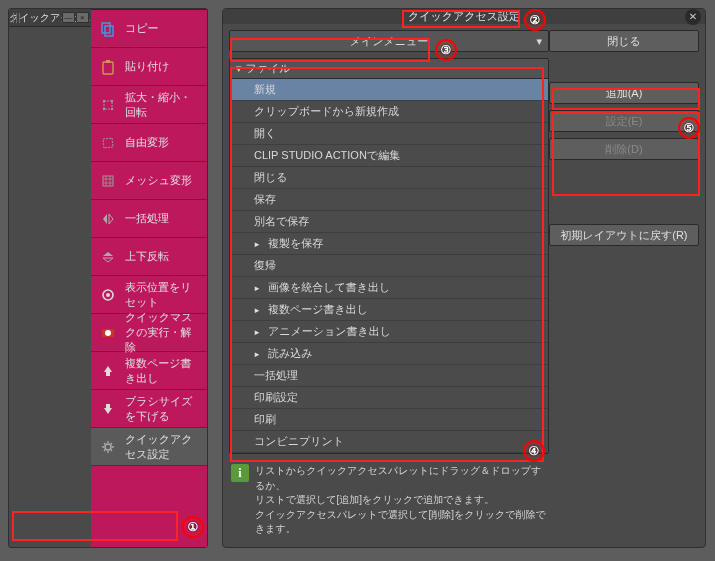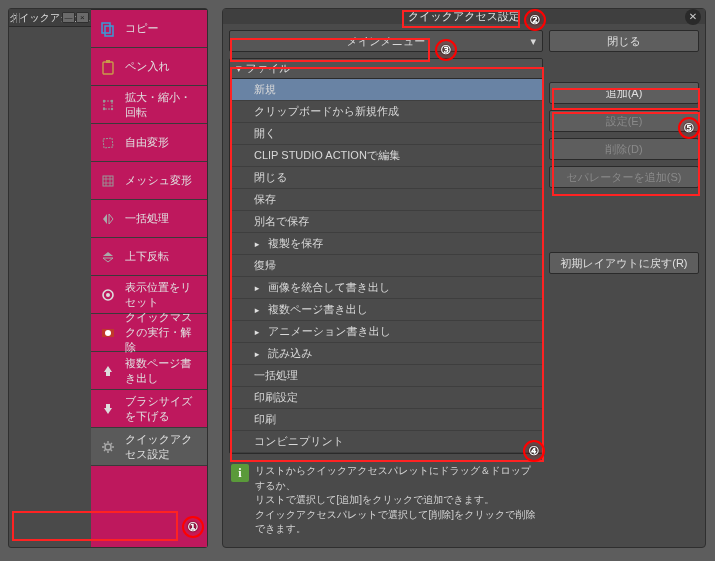--- a/index.html
+++ b/index.html
@@ -19,21 +19,21 @@
   .item.sel{background:#5a5a5a}
   .ico{width:18px;height:18px;display:flex;align-items:center;justify-content:center;flex:0 0 18px}
   .ico svg{width:16px;height:16px}
   .lbl{color:#e0e0e0;font-size:11px}
   .callout{position:absolute;width:22px;height:22px;border:2px solid #ff0000;border-radius:50%;background:rgba(255,40,40,.15);display:flex;align-items:center;justify-content:center;color:#fff;font-weight:bold;font-size:12px;text-shadow:0 0 2px #000}
   .redbox{position:absolute;border:2px solid #ff2222;pointer-events:none}
   .dialog{position:absolute;left:222px;top:8px;width:484px;height:540px;background:#4a4a4a;border:1px solid #2f2f2f;border-radius:4px;display:flex;flex-direction:column}
   .dlg-head{height:22px;background:#3f3f3f;display:flex;align-items:center;justify-content:center;position:relative}
   .dlg-title{font-size:11px;color:#e4e4e4}
   .dlg-close{position:absolute;right:4px;width:16px;height:16px;border-radius:50%;background:#2a2a2a;display:flex;align-items:center;justify-content:center;color:#ccc;font-size:10px}
-  .dlg-body{flex:1;display:flex;padding:6px;gap:6px}
+  .dlg-body{flex:1;display:flex;padding:6px;}
   .leftcol{flex:1;display:flex;flex-direction:column;gap:6px;min-width:0}
   .rightcol{width:150px;display:flex;flex-direction:column;gap:6px}
   .dd{height:22px;background:#565656;border:1px solid #2a2a2a;border-radius:2px;display:flex;align-items:center;justify-content:center;position:relative}
   .dd .chev{position:absolute;right:6px}
   .btn{height:22px;background:#5e5e5e;border:1px solid #2a2a2a;border-radius:2px;display:flex;align-items:center;justify-content:center;color:#e0e0e0}
   .btn.dis{color:#8a8a8a}
   .tree{flex:1;background:#4b4b4b;border:1px solid #2a2a2a;border-radius:2px;overflow:auto;display:flex;flex-direction:column}
   .thead{height:20px;background:#535353;display:flex;align-items:center;padding:0 6px;border-bottom:1px solid #2a2a2a;gap:4px}
   .trow{height:22px;display:flex;align-items:center;padding:0 20px 0 24px;border-bottom:1px solid #3e3e3e;gap:4px;color:#e2e2e2}
   .trow.sel{background:#6983a4;color:#fff}
@@ -65,21 +65,21 @@
         </span>
         <span class="lbl">コピー</span>
       </div>
       <div class="item">
         <span class="ico">
           <svg viewBox="0 0 16 16">
             <rect x="3" y="3" width="10" height="12" rx="1" fill="none" stroke="#c99b4a" stroke-width="1.4"></rect>
             <rect x="6" y="1" width="4" height="3" fill="#c99b4a"></rect>
           </svg>
         </span>
-        <span class="lbl">ペン入れ</span>
+        <span class="lbl">貼り付け</span>
       </div>
       <div class="item">
         <span class="ico">
           <svg viewBox="0 0 16 16">
             <rect x="4" y="4" width="8" height="8" fill="none" stroke="#999" stroke-width="1" stroke-dasharray="2 1"></rect>
             <circle cx="4" cy="4" r="1.2" fill="#999"></circle>
             <circle cx="12" cy="4" r="1.2" fill="#999"></circle>
             <circle cx="4" cy="12" r="1.2" fill="#999"></circle>
             <circle cx="12" cy="12" r="1.2" fill="#999"></circle>
           </svg>
@@ -248,21 +248,20 @@
         <div class="i">i</div>
         <p id="hinttext">リストからクイックアクセスパレットにドラッグ＆ドロップするか、<br>リストで選択して[追加]をクリックで追加できます。<br>クイックアクセスパレットで選択して[削除]をクリックで削除できます。</p>
       </div>
     </div>
     <div class="rightcol">
       <div class="btn">閉じる</div>
       <div style="height:18px"></div>
       <div class="btn">追加(A)</div>
       <div class="btn dis">設定(E)</div>
       <div class="btn dis">削除(D)</div>
-      <div class="btn dis">セパレーターを追加(S)</div>
       <div style="height:52px"></div>
       <div class="btn">初期レイアウトに戻す(R)</div>
     </div>
   </div>
 </div>
 
 <div class="redbox" style="left:12px;top:511px;width:166px;height:30px"></div>
 <div class="redbox" style="left:402px;top:10px;width:118px;height:18px"></div>
 <div class="redbox" style="left:230px;top:38px;width:200px;height:24px"></div>
 <div class="redbox" style="left:230px;top:67px;width:314px;height:395px"></div>

